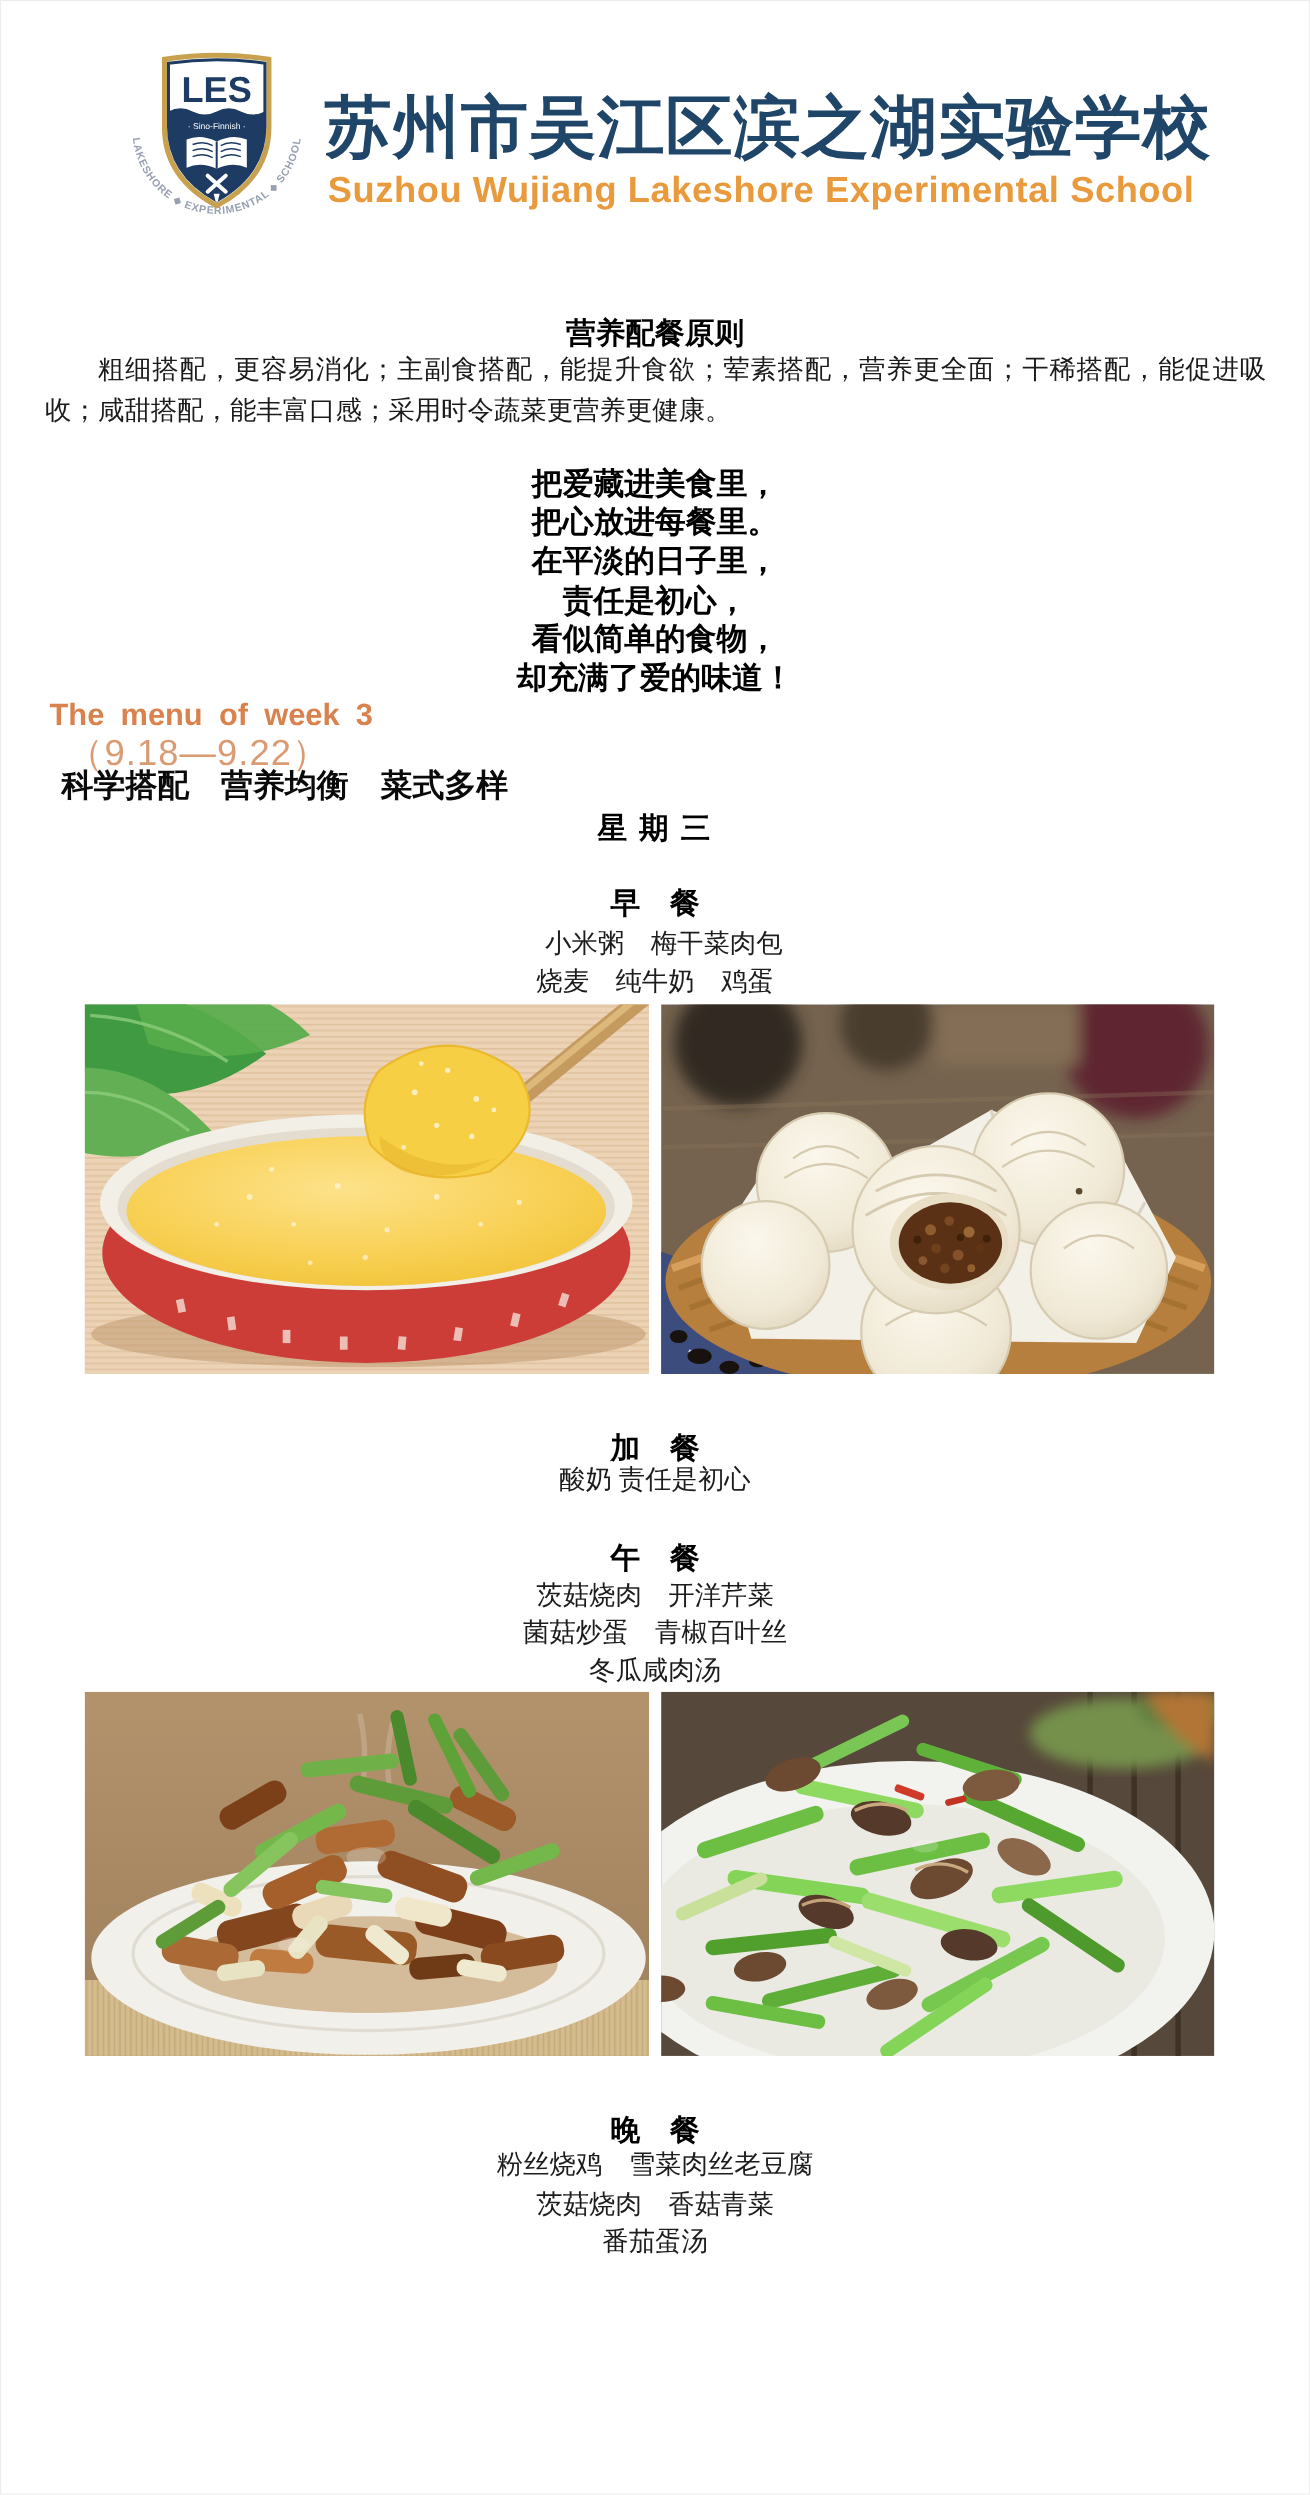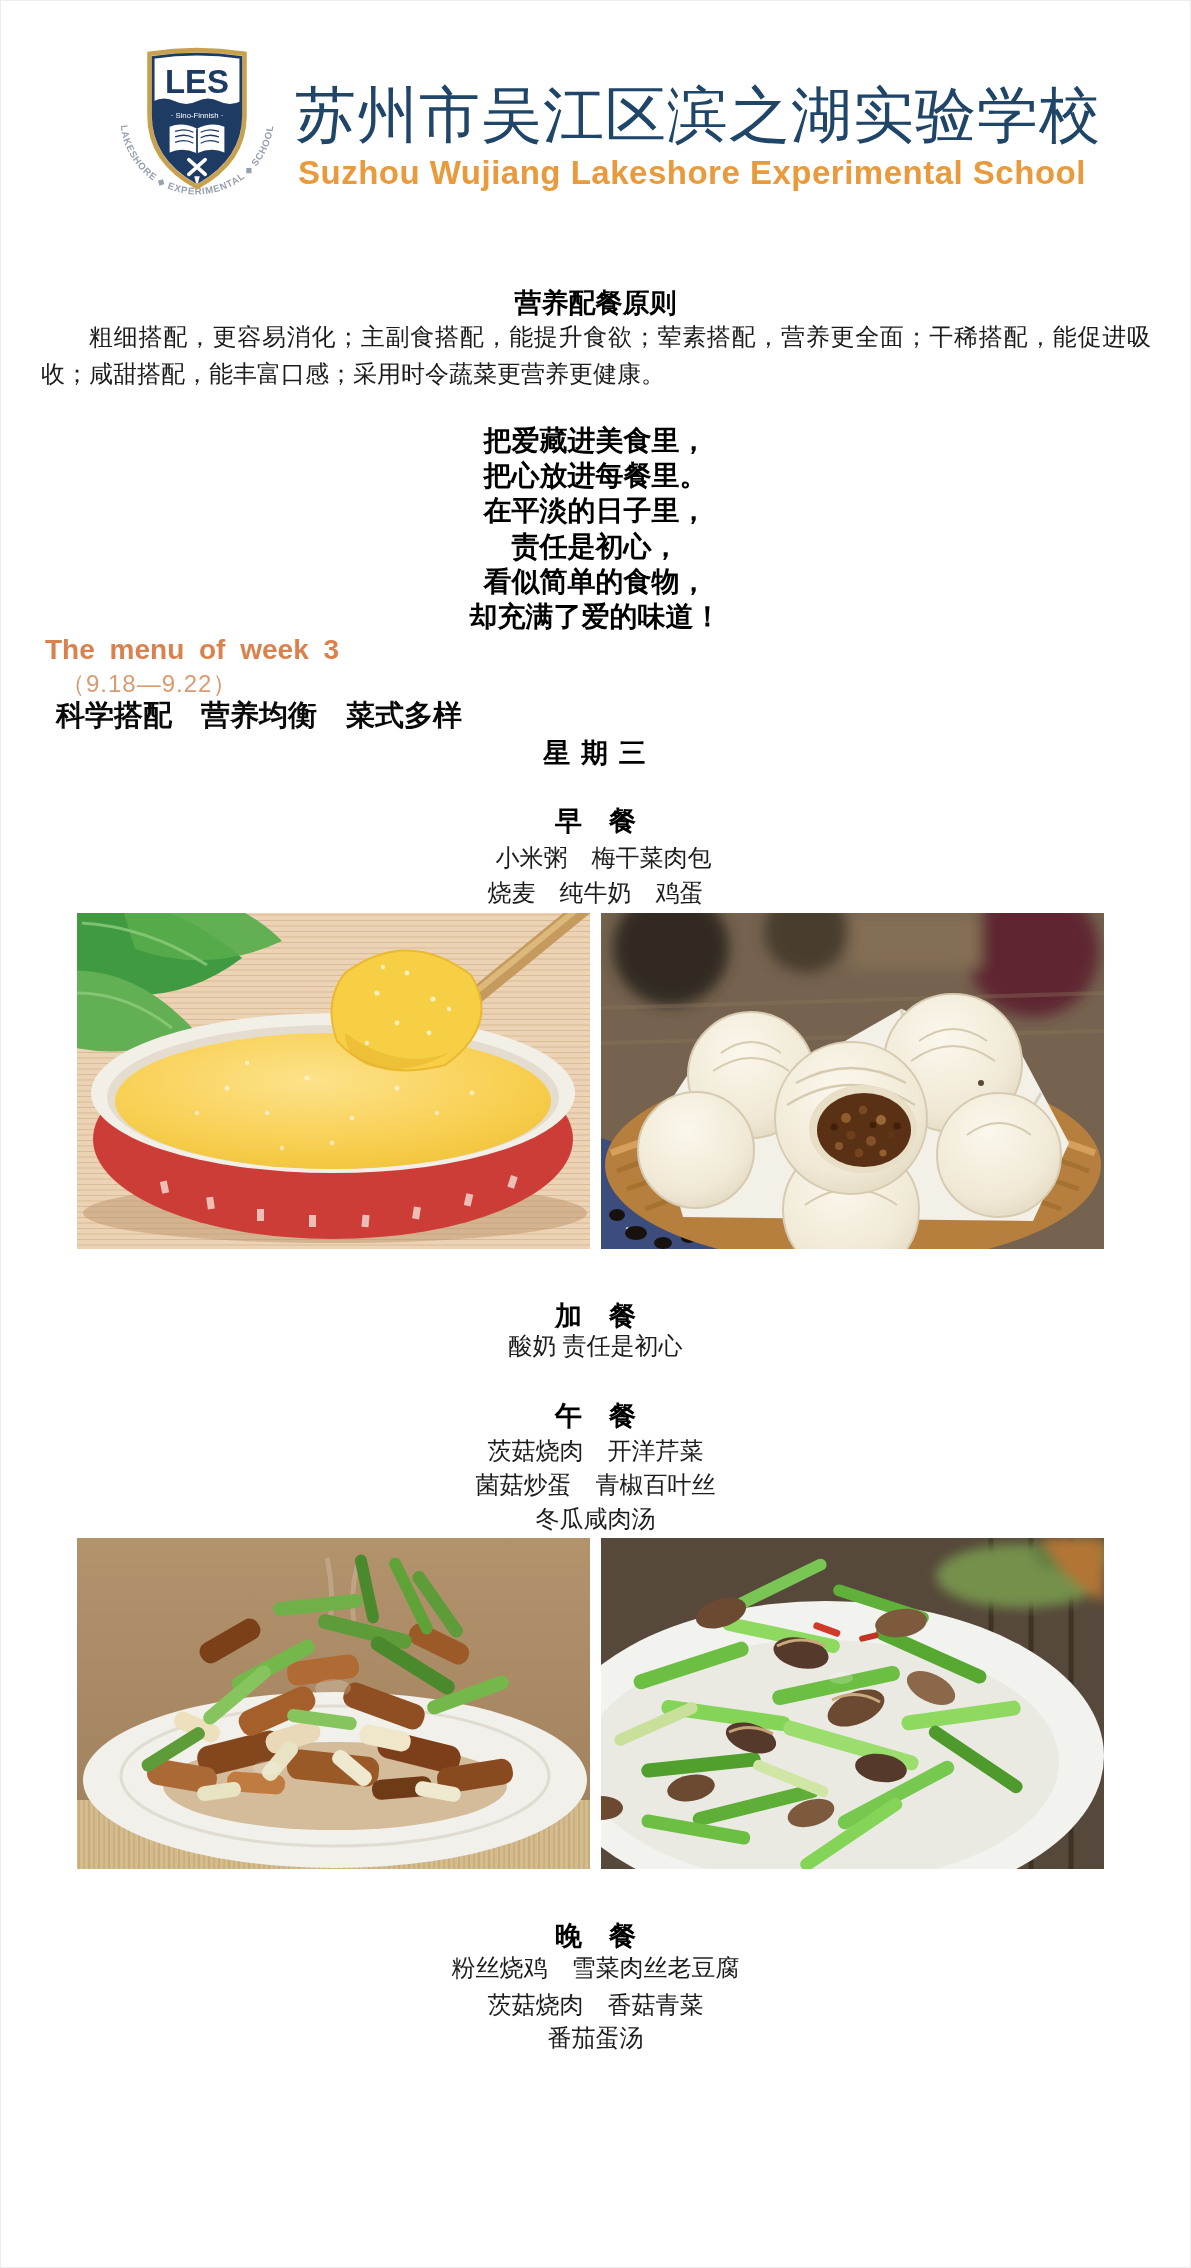--- a/index.html
+++ b/index.html
@@ -10,21 +10,21 @@
     overflow:hidden;
   }
   .abs{position:absolute;}
   .ctr{left:0;right:0;text-align:center;}
 
   .logo-wrap{left:112px;top:40px;width:168px;height:210px;}
 
   .title-cn{
     left:294px;top:78px;width:860px;
     font-family:"Liberation Sans","DejaVu Sans",sans-serif;
-    font-weight:normal;font-size:61px;line-height:72px;letter-spacing:1px;
+    font-weight:bold;font-size:61px;line-height:72px;letter-spacing:1px;
     color:#1F4568;white-space:nowrap;
   }
   .title-en{
     left:297px;top:151px;width:860px;
     font-family:"Liberation Sans","DejaVu Sans",sans-serif;
     font-weight:bold;font-size:33px;line-height:42px;letter-spacing:0.5px;
     color:#E89A3C;white-space:nowrap;
   }
 
   .principles-heading{top:286px;font-weight:bold;font-size:27px;line-height:32px;color:#000;}
@@ -38,21 +38,21 @@
 
   .menu-title{
     left:44px;top:632px;
     font-family:"Liberation Sans","DejaVu Sans",sans-serif;
     font-weight:bold;font-size:28px;line-height:34px;word-spacing:7px;
     color:#D9824E;
   }
   .menu-date{
     left:60px;top:668px;
     font-family:"Liberation Sans","DejaVu Sans",sans-serif;
-    font-size:24px;line-height:30px;letter-spacing:1px;color:#DB9B72;text-align:right;
+    font-size:33px;line-height:30px;letter-spacing:1px;color:#DB9B72;text-align:right;
   }
   .menu-slogan{left:55px;top:696px;font-weight:bold;font-size:29px;line-height:36px;color:#0a0a0a;}
 
   .day-label{top:736px;font-weight:bold;font-size:27px;line-height:32px;letter-spacing:2px;color:#000;}
 
   .meal-label{font-weight:bold;font-size:27px;line-height:32px;color:#000;}
   .meal-line{font-size:24px;line-height:30px;color:#1c1c1c;}
 
   .b-label{top:804px;} .b-line1{top:842px;padding-left:16px;} .b-line2{top:877px;}
   .s-label{top:1299px;} .s-line1{top:1330px;}

